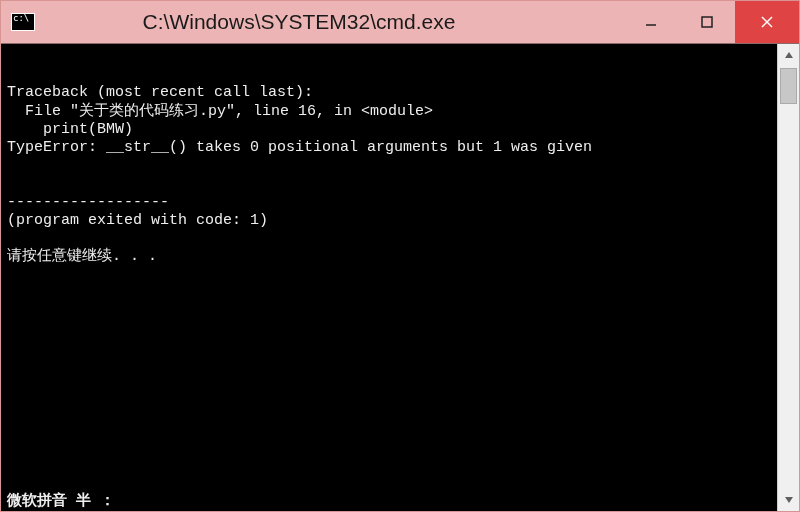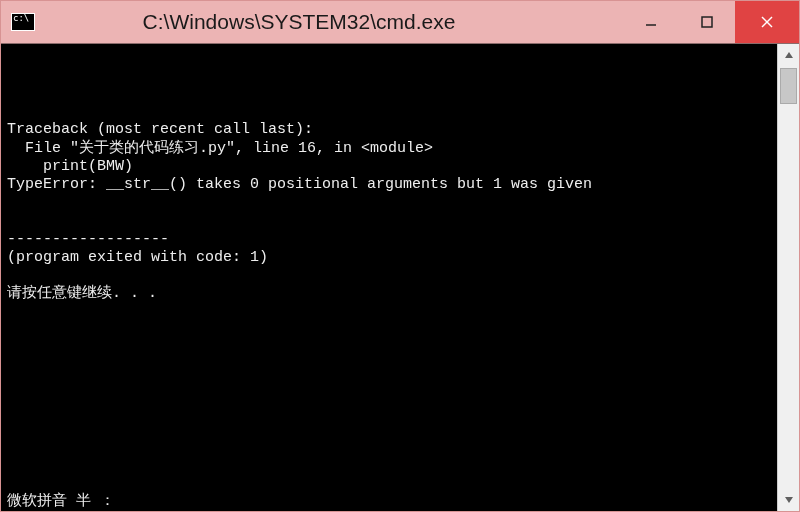--- a/index.html
+++ b/index.html
@@ -80,21 +80,20 @@
       flex: 1;
       background: #000;
       color: #eeeeee;
       font-family: Consolas, "Courier New", monospace;
       font-size: 15px;
       line-height: 18.2px;
       padding: 4px 6px;
       white-space: pre;
       overflow: hidden;
       position: relative;
-      margin-top: 37px;
     }
     .scrollbar {
       width: 22px;
       background: #f0f0f0;
       position: relative;
       border-left: 1px solid #ccc;
     }
     .scroll-arrow {
       position: absolute;
       left: 0; right: 0;
@@ -115,20 +114,21 @@
       background: #c7c7c7;
       border: 1px solid #aaa;
     }
     .ime {
       position: absolute;
       left: 6px;
       bottom: 2px;
       color: #eeeeee;
       font-family: "Microsoft YaHei", Consolas, monospace;
       font-size: 15px;
+      font-weight: bold;
     }
     .console-line { white-space: pre; }
   </style>
 </head>
 <body>
 
 <div class="window">
 
   <div class="titlebar">
     <div class="sysicon">

